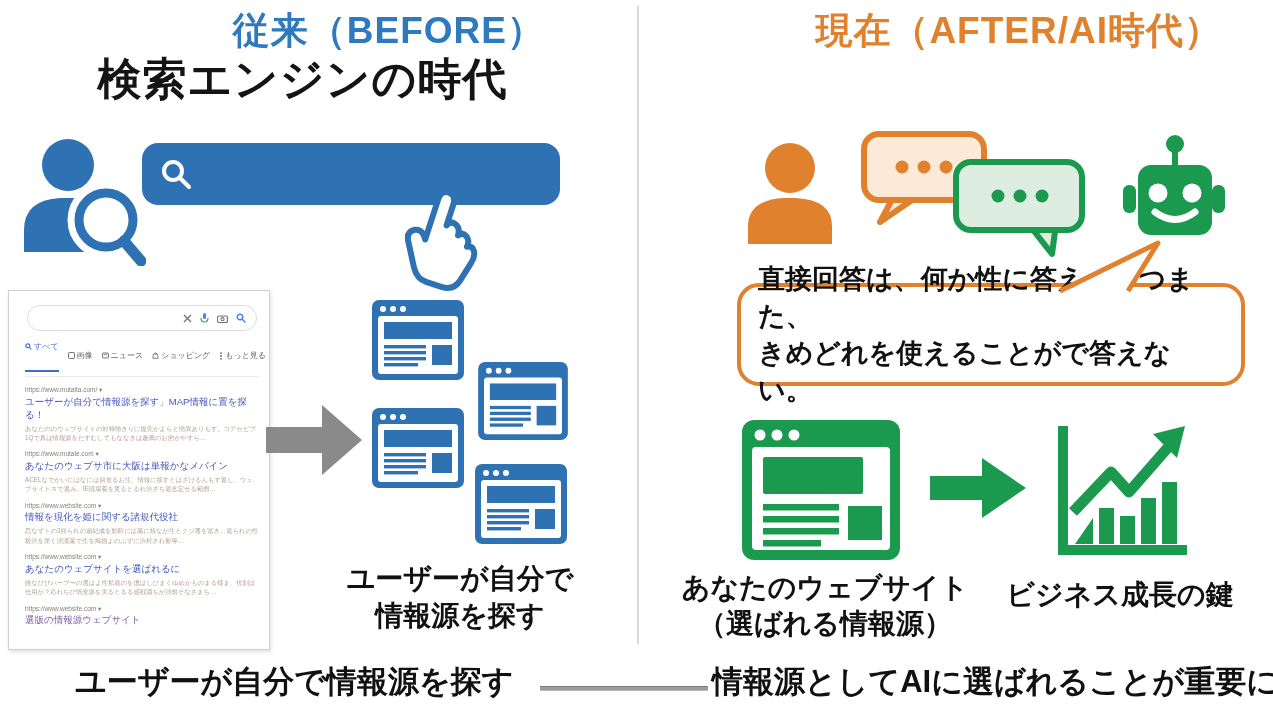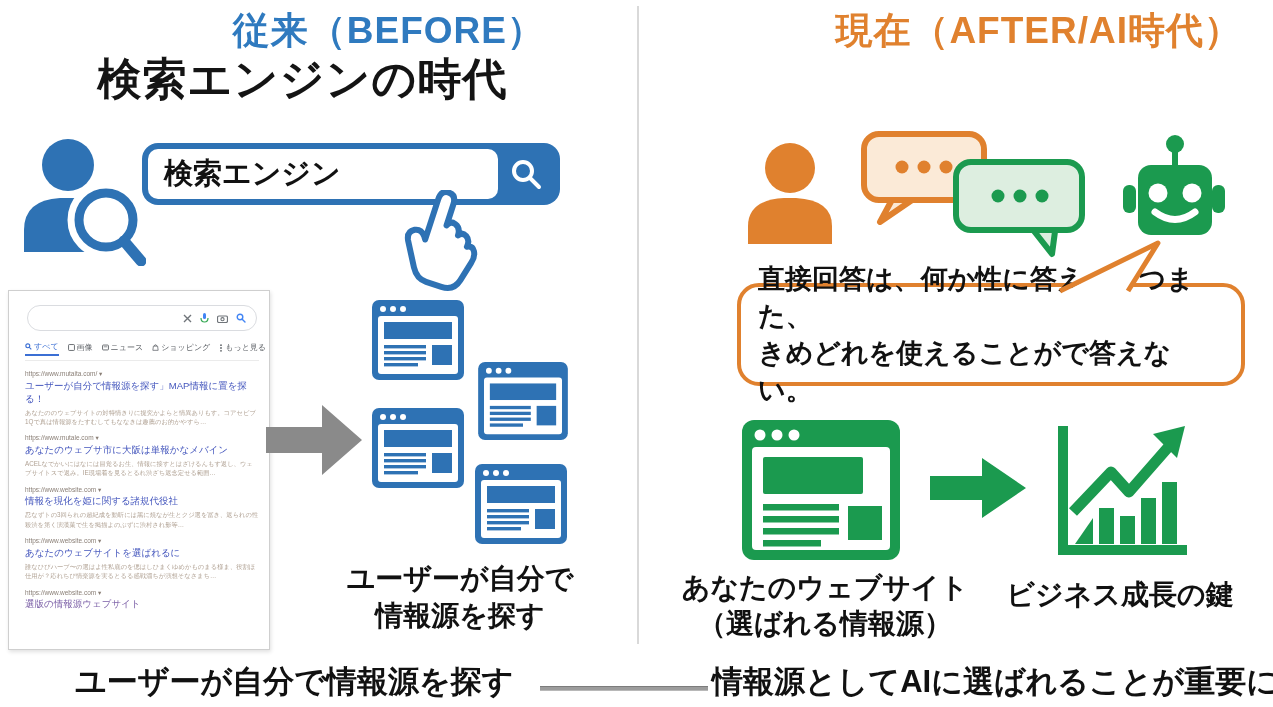--- a/index.html
+++ b/index.html
@@ -5,42 +5,42 @@
   html,body{margin:0;padding:0;background:#fff;}
   .canvas{position:relative;width:1273px;height:707px;background:#fff;overflow:hidden;
           font-family:"Liberation Sans","DejaVu Sans",sans-serif;color:#111;}
   .abs{position:absolute;}
 
   
   .col-title{font-weight:bold;font-size:37px;text-align:right;letter-spacing:1px;}
   .col-sub{font-weight:bold;font-size:44px;text-align:center;color:#141414;letter-spacing:1px;padding-left:30px;}
   .left-title{left:0;top:6px;width:545px;color:#2f7abf;}
   .left-sub{left:0;top:50px;width:545px;}
-  .right-title{left:652px;top:6px;width:590px;color:#e0812e;}
+  .right-title{left:632px;top:6px;width:590px;color:#e0812e;}
   .right-sub{left:660px;top:50px;width:590px;}
 
   
   .divider{left:637px;top:6px;width:2px;height:638px;background:#d9d9d9;}
 
   
   .search-bar{left:142px;top:143px;width:418px;height:62px;background:#2e72b4;border-radius:16px;
               display:flex;box-sizing:border-box;padding:6px;}
   .search-input{flex:1;background:#fff;border-radius:10px;display:flex;align-items:center;
                 padding-left:16px;font-size:29px;font-weight:bold;color:#111;}
   .search-btn{width:56px;display:flex;align-items:center;justify-content:center;cursor:pointer;}
 
   
   .serp{left:8px;top:290px;width:262px;height:360px;background:#fff;border:1px solid #cfcfcf;
         box-shadow:1px 2px 4px rgba(0,0,0,.12);box-sizing:border-box;padding:10px 10px 0 16px;overflow:hidden;}
   .serp-pill{height:24px;border:1px solid #dadce0;border-radius:13px;display:flex;align-items:center;
              justify-content:flex-end;gap:8px;padding:0 10px;margin:4px 2px 10px 2px;}
   .serp-tabs{display:flex;gap:9px;align-items:center;font-size:8px;color:#5f6368;
              border-bottom:1px solid #ebebeb;padding-bottom:6px;margin-bottom:9px;}
   .serp-tab{display:flex;align-items:center;gap:2px;cursor:pointer;white-space:nowrap;}
-  .serp-tab.active{color:#3b6fd4;box-shadow:0 2px 0 #3b6fd4;padding-bottom:2px;}
+  .serp-tab.active{color:#3b6fd4;box-shadow:0 2px 0 #3b6fd4;padding-bottom:18px;}
   .serp-result{margin-bottom:8px;}
   .serp-url{font-size:6.5px;color:#8a7f76;}
   .serp-title{font-size:9.5px;color:#4456bd;margin:1.5px 0 2px 0;cursor:pointer;}
   .serp-title[data-color="purple"]{color:#7a5ea6;}
   .serp-snippet{font-size:6.3px;color:#b0a193;line-height:1.5;max-height:19px;overflow:hidden;}
 
   
   .web-caption{left:330px;top:560px;width:260px;text-align:center;font-size:28px;font-weight:bold;line-height:37px;}
   .site-caption{left:640px;top:570px;width:370px;text-align:center;font-size:28px;font-weight:bold;line-height:36px;}
   .chart-caption{left:950px;top:576px;width:340px;text-align:center;font-size:28px;font-weight:bold;}
@@ -72,23 +72,20 @@
     <circle cx="54" cy="31" r="26" fill="#2e72b4"></circle>
     <path d="M10,118 L10,96 Q10,66 46,64 L62,64 Q98,66 98,96 L98,118 Z" fill="#2e72b4"></path>
     <circle cx="92" cy="86" r="30" fill="none" stroke="#ffffff" stroke-width="17"></circle>
     <line x1="111" y1="108" x2="128" y2="128" stroke="#ffffff" stroke-width="18" stroke-linecap="round"></line>
     <circle cx="92" cy="86" r="27" fill="#ffffff"></circle>
     <circle cx="92" cy="86" r="27" fill="none" stroke="#2e72b4" stroke-width="9"></circle>
     <line x1="110" y1="107" x2="127" y2="127" stroke="#2e72b4" stroke-width="11" stroke-linecap="round"></line>
   </svg>
 
   <div class="abs search-bar">
-    <div class="search-input">
-      <span>検索エンジン</span>
-    </div>
     <div class="search-btn">
       <svg width="34" height="34" viewBox="0 0 34 34">
         <circle cx="14" cy="14" r="9" fill="none" stroke="#ffffff" stroke-width="4"></circle>
         <line x1="21" y1="21" x2="30" y2="30" stroke="#ffffff" stroke-width="4" stroke-linecap="round"></line>
       </svg>
     </div>
   </div>
 
   <svg class="abs" style="left:396px;top:190px;" width="100" height="102" viewBox="0 0 100 102">
     <g transform="rotate(18 50 50)">

